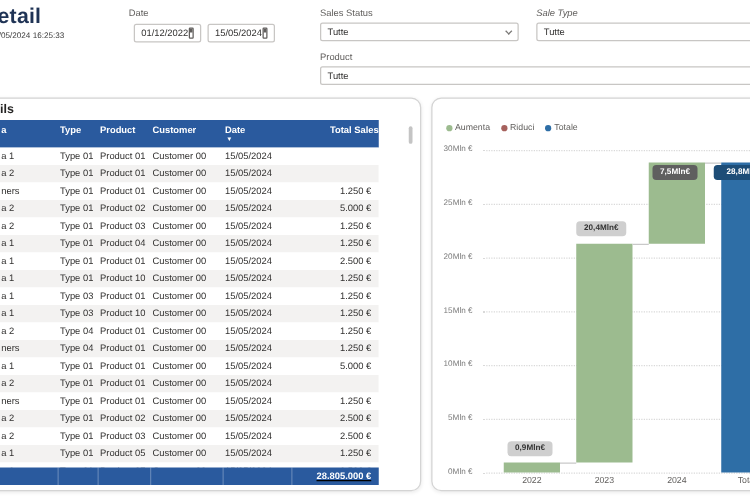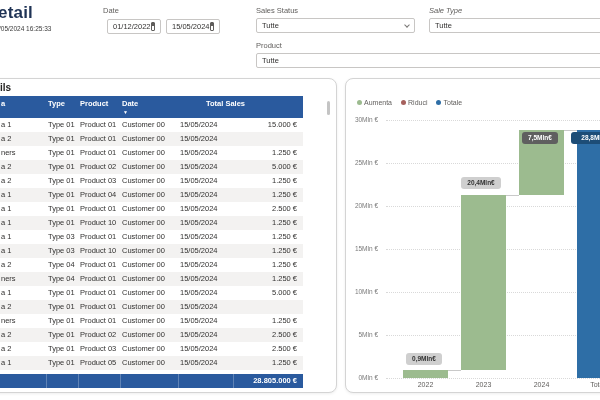--- a/index.html
+++ b/index.html
@@ -34,21 +34,21 @@
   .t-body { left:0; top:118px; width:303px; height:256px; overflow:hidden; }
   .t-row { display:flex; height:14px; background:#fff; }
   .t-row:nth-child(even) { background:#f3f2f1; }
   .t-row .tc { font-size:7.5px; color:#323130; line-height:14px; padding-left:2px; overflow:hidden; white-space:nowrap; }
   .c-area { width:46px; padding-left:1px !important; }
   .c-type { width:32px; }
   .c-product { width:42px; }
   .c-customer { width:58px; }
   .c-date { width:55px; }
   .c-total { width:70px; text-align:right; padding-right:6px; padding-left:0 !important; }
-  .t-total { left:0; top:374px; width:303px; height:14px; background:#2a5a9e; display:flex; }
+  .t-total { left:0; top:374px; width:303px; height:14px; background:#2a5a9e; display:flex;text-decoration:underline; }
   .t-total .tc { font-size:7.5px; font-weight:700; color:#fff; line-height:14px; border-left:1px solid rgba(255,255,255,.25); }
   .t-total .tc:first-child { border-left:none; }
   .scrollbar-thumb { left:327px; top:101px; width:3px; height:14px; background:#c4c4c4; border-radius:2px; }
 
   
   .chart-title { left:357px; top:84px; font-size:10px; font-weight:600; color:#17375e; white-space:nowrap; }
   .legend { left:357px; top:99px; display:flex; gap:9px; align-items:center; }
   .legend-item { display:flex; align-items:center; gap:2px; }
   .legend-dot { width:5px; height:5px; border-radius:50%; }
   .legend-label { font-size:7px; color:#605e5c; white-space:nowrap; }
@@ -97,31 +97,31 @@
     <span>Tutte</span>
   </div>
 
   <div class="panel" id="details-panel"></div>
   <div class="abs panel-title" style="left:0; top:82px;">ils</div>
 
   <div class="abs t-header">
       <div class="hc c-area">a</div>
       <div class="hc c-type">Type</div>
       <div class="hc c-product">Product</div>
+      <div class="hc c-customer">Customer</div>
       <div class="hc c-date">Date<div class="sort">▼</div></div>
       <div class="hc c-total">Total Sales</div>
     </div>
   <div class="abs t-body">
       <div class="t-row">
         <div class="tc c-area">a 1</div>
         <div class="tc c-type">Type 01</div>
         <div class="tc c-product">Product 01</div>
         <div class="tc c-customer">Customer 00</div>
         <div class="tc c-date">15/05/2024</div>
-        <div class="tc c-total">15.000 €</div>
       </div>
       <div class="t-row">
         <div class="tc c-area">a 2</div>
         <div class="tc c-type">Type 01</div>
         <div class="tc c-product">Product 01</div>
         <div class="tc c-customer">Customer 00</div>
         <div class="tc c-date">15/05/2024</div>
       </div>
       <div class="t-row">
         <div class="tc c-area">ners</div>

